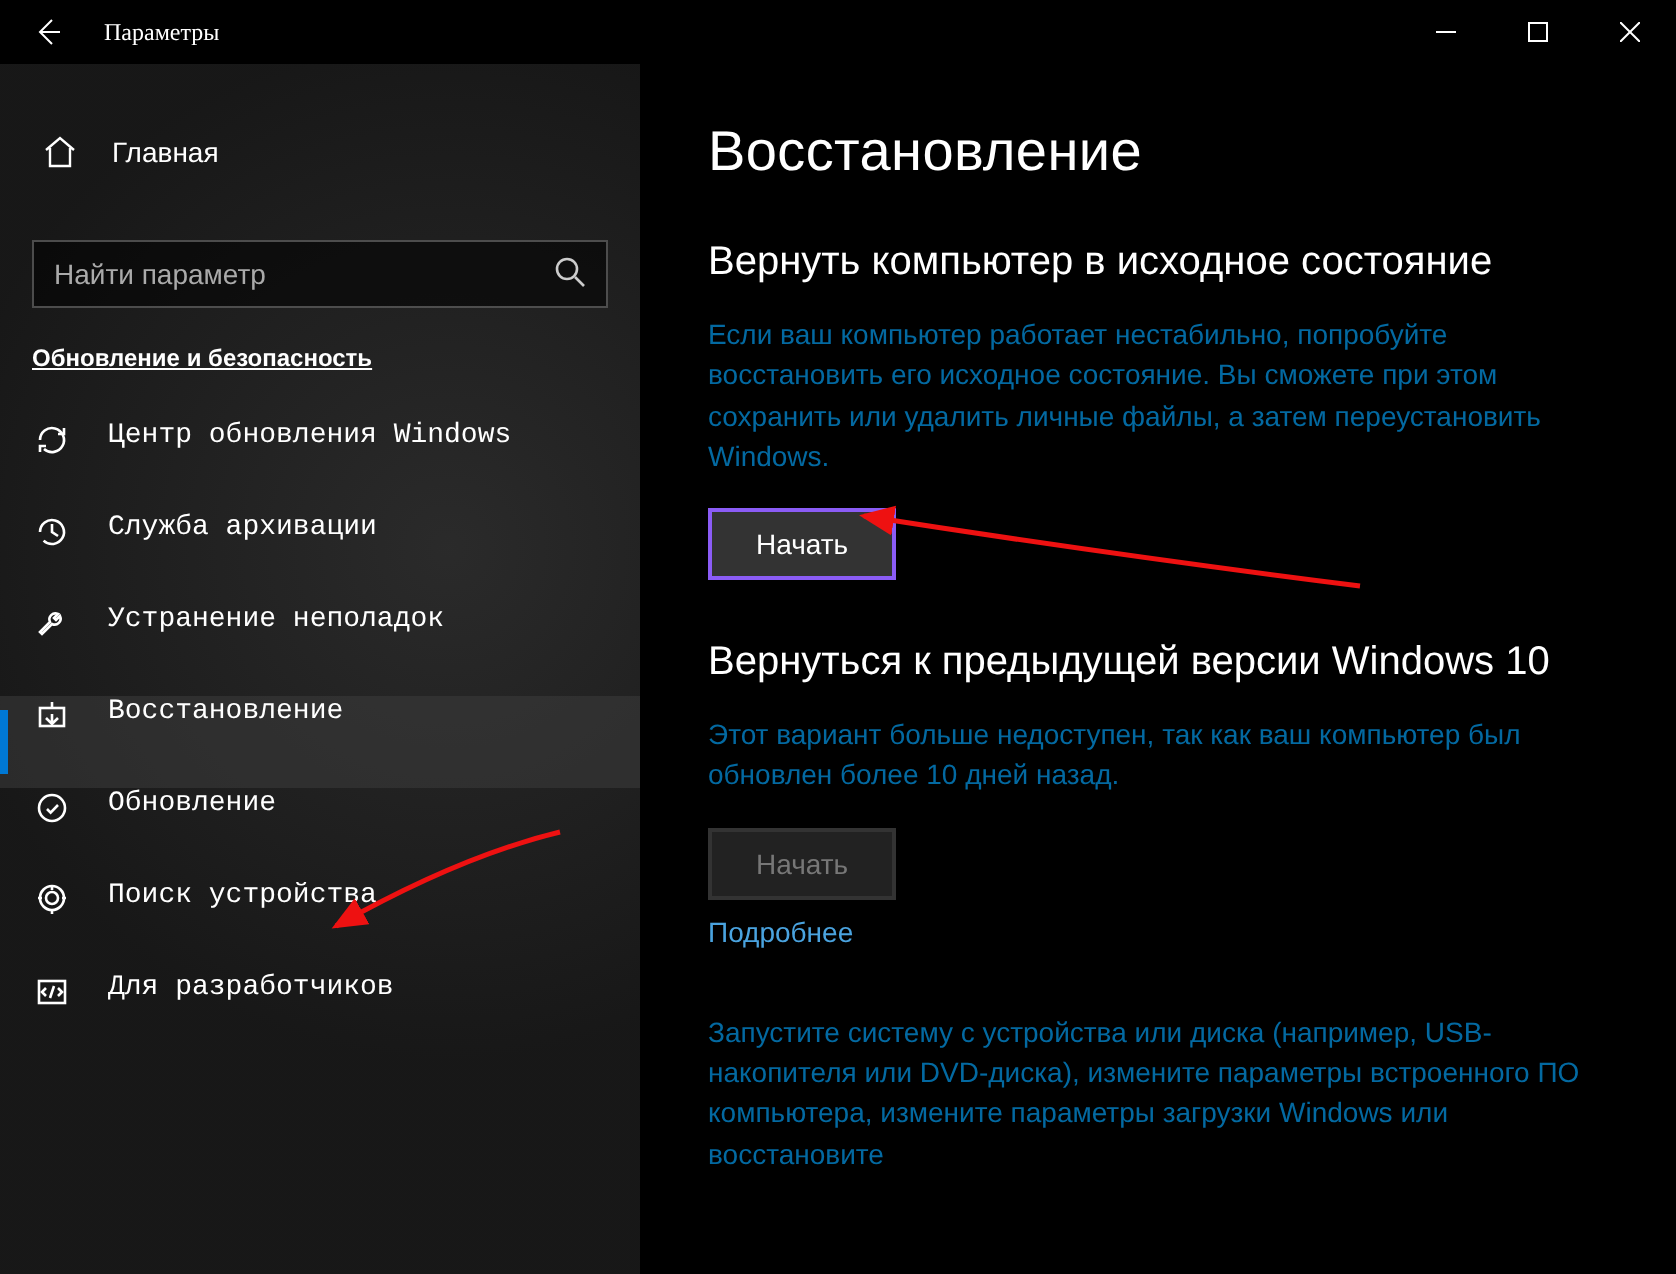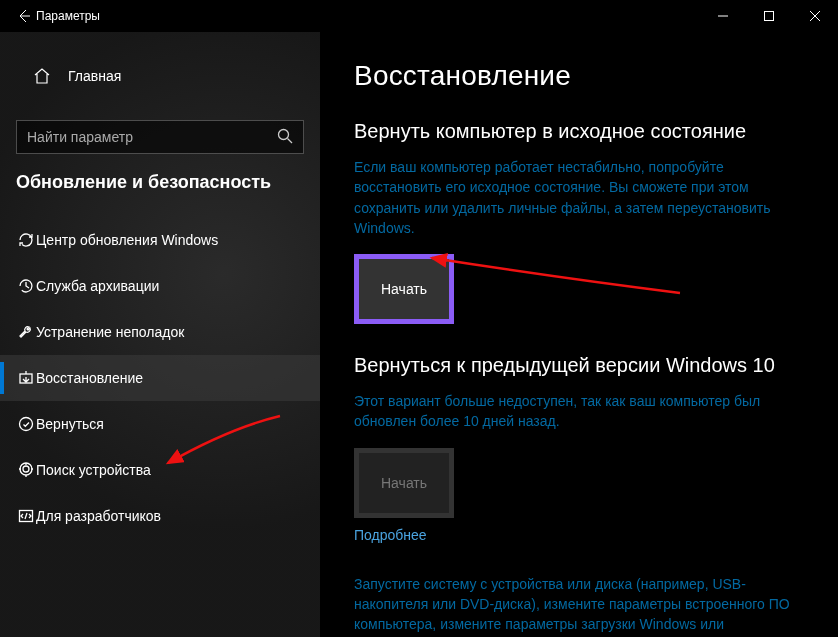--- a/index.html
+++ b/index.html
@@ -1,43 +1,43 @@
 <!DOCTYPE html>
 <html><head>
 <meta charset="utf-8">
 <style>
   * { margin: 0; padding: 0; box-sizing: border-box; }
   html, body { width: 838px; height: 637px; font-family: "Segoe UI", Tahoma, sans-serif; background: #000; color: #fff; overflow: hidden; }
   .window { width: 838px; height: 637px; display: flex; flex-direction: column; background: #000; }
   .titlebar { height: 32px; display: flex; align-items: center; justify-content: space-between; background: rgba(0,0,0,0.9); }
-  .titlebar-left { display: flex; align-items: center; padding-left: 12px; }
+  .titlebar-left { display: flex; align-items: center; gap: 16px; padding-left: 12px; font-family: Liberation Serif, serif; }
   .back-btn { width: 24px; height: 24px; display: flex; align-items: center; justify-content: center; cursor: pointer; }
   .title { font-size: 12px; color: #fff; }
   .caption-btns { display: flex; }
   .caption-btn { width: 46px; height: 32px; display: flex; align-items: center; justify-content: center; cursor: pointer; }
   .body { flex: 1; display: flex; overflow: hidden; }
   .sidebar { width: 320px; height: 100%; background: radial-gradient(circle at 70% 40%, rgba(90,90,90,0.35), rgba(30,30,30,0.5) 60%), rgba(20,20,20,0.85); padding-top: 24px; overflow: hidden; }
-  .home-row { display: flex; align-items: center; gap: 16px; padding: 6px 32px; height: 40px; cursor: pointer; }
+  .home-row { display: flex; align-items: center; gap: 16px; padding: 6px 20px; height: 40px; cursor: pointer; }
   .home-label { font-size: 14px; }
   .search-wrap { margin: 24px 16px 14px 16px; position: relative; }
   .search-input { width: 100%; height: 34px; background: rgba(0,0,0,0.55); border: 1px solid rgba(120,120,120,0.6); color: #ccc; font-size: 14px; padding: 0 36px 0 10px; outline: none; }
   .search-input::placeholder { color: #aaa; }
   .search-icon { position: absolute; right: 10px; top: 7px; color: #ccc; pointer-events: none; }
-  .section-title { font-size: 18px; font-weight: 600; color: #fff; padding: 4px 16px 12px 16px; }
+  .section-title { font-size: 12px; font-weight: 600; color: #fff; padding: 4px 16px 12px 16px; text-decoration: underline; }
   .nav { display: flex; flex-direction: column; margin-top: 12px; }
-  .nav-item { display: flex; align-items: center; height: 46px; padding: 0 16px; cursor: pointer; font-size: 14px; color: #fff; }
+  .nav-item { display: flex; align-items: flex-start; gap: 18px; height: 46px; padding: 0 16px; cursor: pointer; font-size: 14px; color: #fff; font-family: Liberation Mono, monospace; }
   .nav-item.selected { background: rgba(60,60,60,0.55); position: relative; }
   .nav-item.selected::before { content: ""; position: absolute; left: 0; top: 7px; bottom: 7px; width: 4px; background: #0078d4; }
   .nav-icon { width: 20px; height: 20px; display: flex; align-items: center; justify-content: center; flex-shrink: 0; }
   .content { flex: 1; background: #000; padding: 28px 34px 20px 34px; overflow: hidden; }
   h1.page-title { font-size: 28px; font-weight: 300; margin-bottom: 28px; letter-spacing: 0.2px; }
   .section { margin-bottom: 30px; }
   .section h2 { font-size: 20px; font-weight: 400; margin-bottom: 14px; }
   .section p.desc { font-size: 14px; color: #0369a1; line-height: 1.45; margin-bottom: 16px; max-width: 440px; }
-  .btn { display: inline-block; min-width: 90px; padding: 22px 22px; background: #333; border: 5px solid #8b5cf6; color: #fff; font-size: 14px; cursor: pointer; }
+  .btn { display: inline-block; min-width: 90px; padding: 8px 22px; background: #333; border: 2px solid #8b5cf6; color: #fff; font-size: 14px; cursor: pointer; }
   .btn.disabled { background: #222; color: #777; border-color: #333; cursor: default; }
   .link { color: #4aa3df; font-size: 14px; cursor: pointer; }
   
   svg { display: block; }
   .arrow-annot { position: absolute; pointer-events: none; }
 </style>
 </head>
 <body>
 
 <div class="window">
@@ -130,21 +130,21 @@
             </span>
           <span>Восстановление</span>
         </div>
         <div class="nav-item">
           <span class="nav-icon">
               <svg width="18" height="18" viewBox="0 0 18 18" stroke="#fff" fill="none" stroke-width="1.3">
                 <circle cx="9" cy="9" r="6.5"></circle>
                 <path d="M6.5 9.5l1.8 1.8L12 7.5"></path>
               </svg>
             </span>
-          <span>Вернуться</span>
+          <span>Обновление</span>
         </div>
         <div class="nav-item">
           <span class="nav-icon">
               <svg width="18" height="18" viewBox="0 0 18 18" stroke="#fff" fill="none" stroke-width="1.3">
                 <circle cx="9" cy="8" r="3"></circle>
                 <path d="M9 2v2M9 14v2M2 8h2M14 8h2"></path>
                 <circle cx="9" cy="8" r="6"></circle>
               </svg>
             </span>
           <span>Поиск устройства</span>

